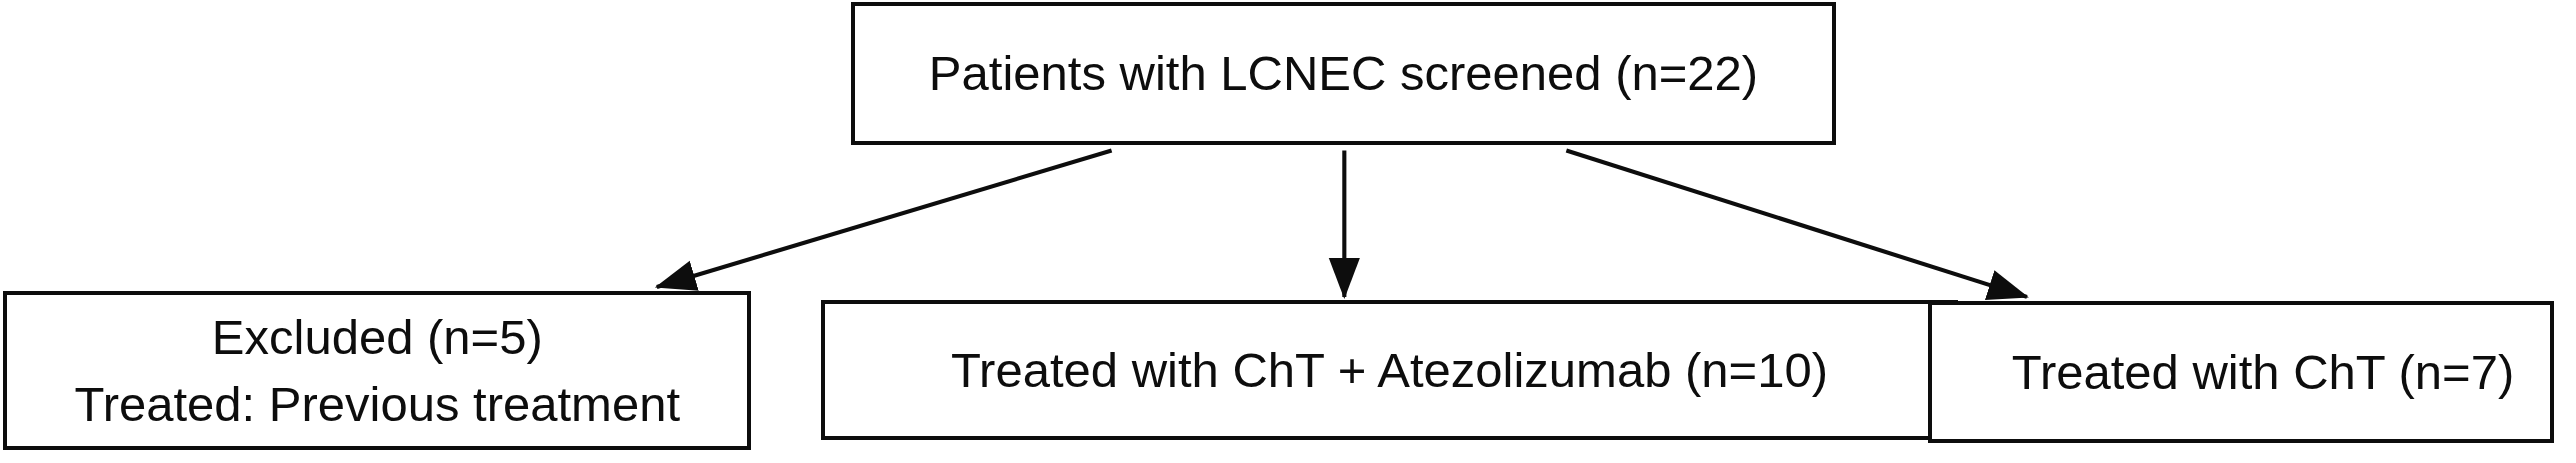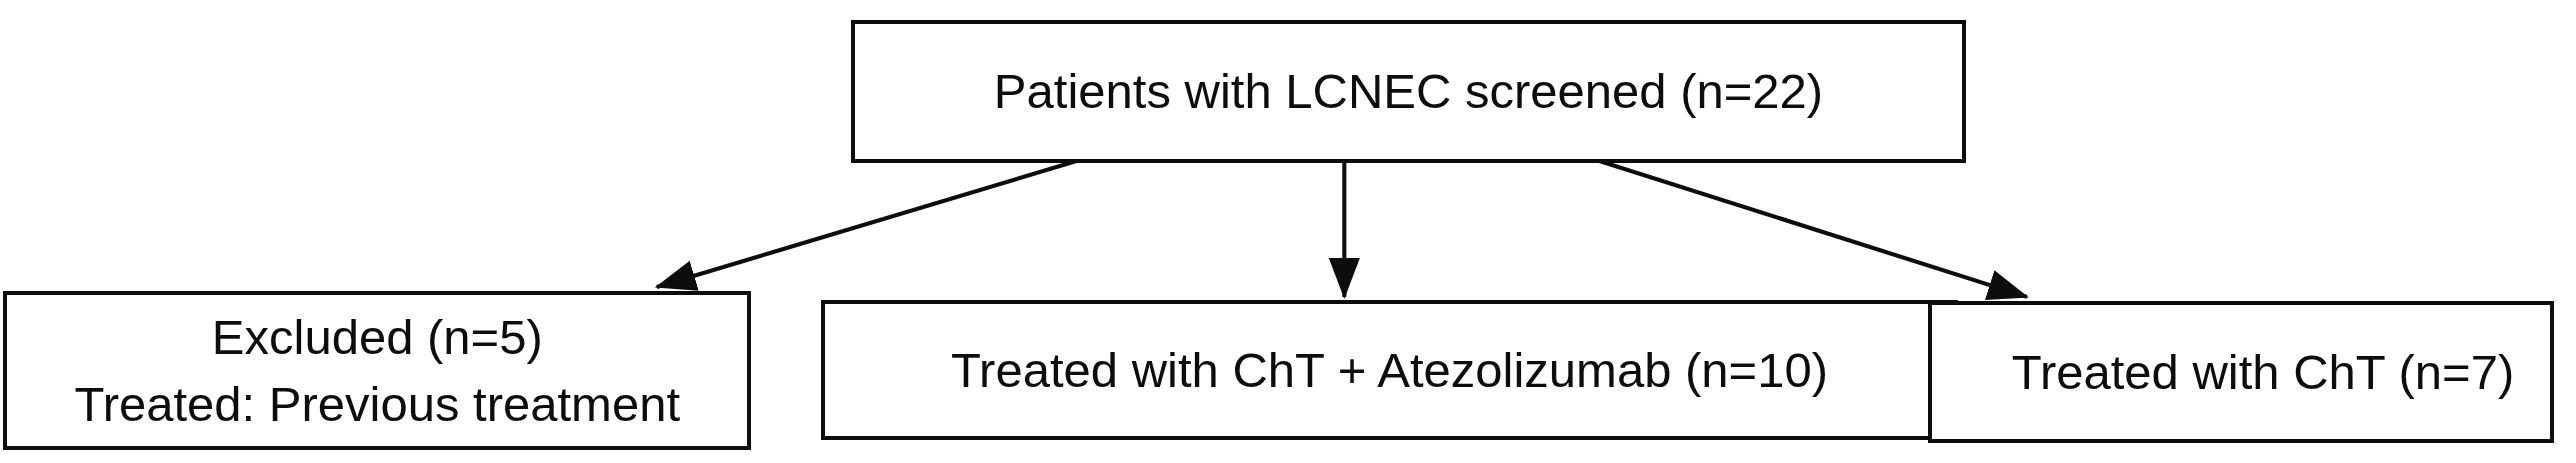--- a/index.html
+++ b/index.html
@@ -33,21 +33,21 @@
     background: var(--paper, #ffffff);
     display: flex;
     flex-direction: column;
     align-items: center;
     justify-content: center;
     text-align: center;
     font-size: 49px;
     line-height: 1.36;
     white-space: nowrap;
   }
-  .node-screened   { left: 851px; top: 20px;   width: 1115px; height: 143px; }
+  .node-screened   { left: 851px; top: 2px;   width: 985px; height: 143px; }
   .node-excluded   { left: 3.3px;    top: 291px; width: 748px;  height: 159px; }
   .node-cht-atezo  { left: 821px;  top: 300px; width: 1137px; height: 140px; }
   .node-cht-only   { left: 1928px; top: 301px; width: 626px;  height: 142px; padding-left: 44px; }
 </style>
 </head>
 <body>
 
 <div class="canvas">
 
   <svg class="arrows" viewBox="0 0 3129 563" xmlns="http://www.w3.org/2000/svg">

